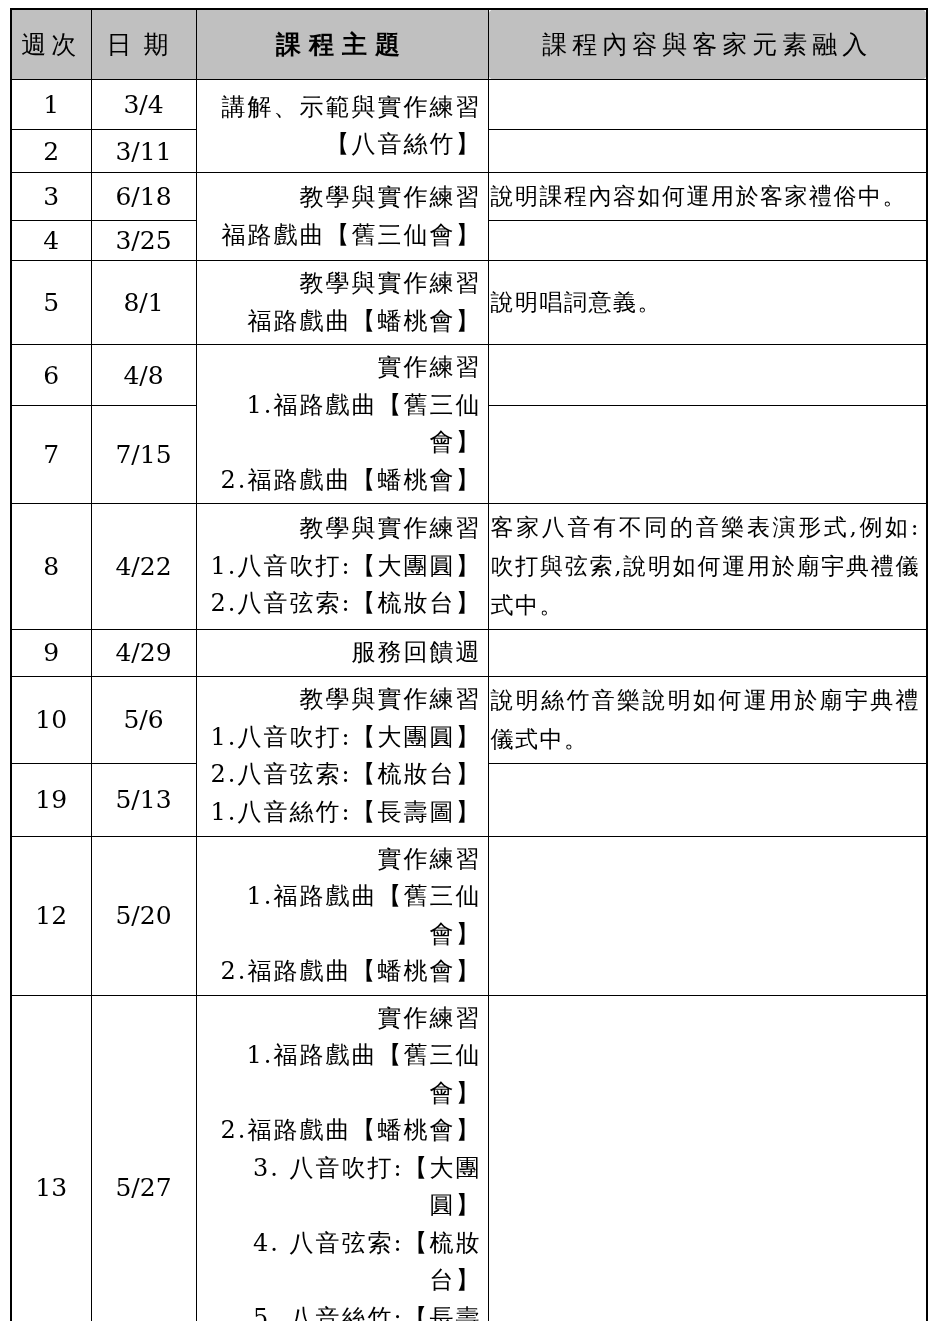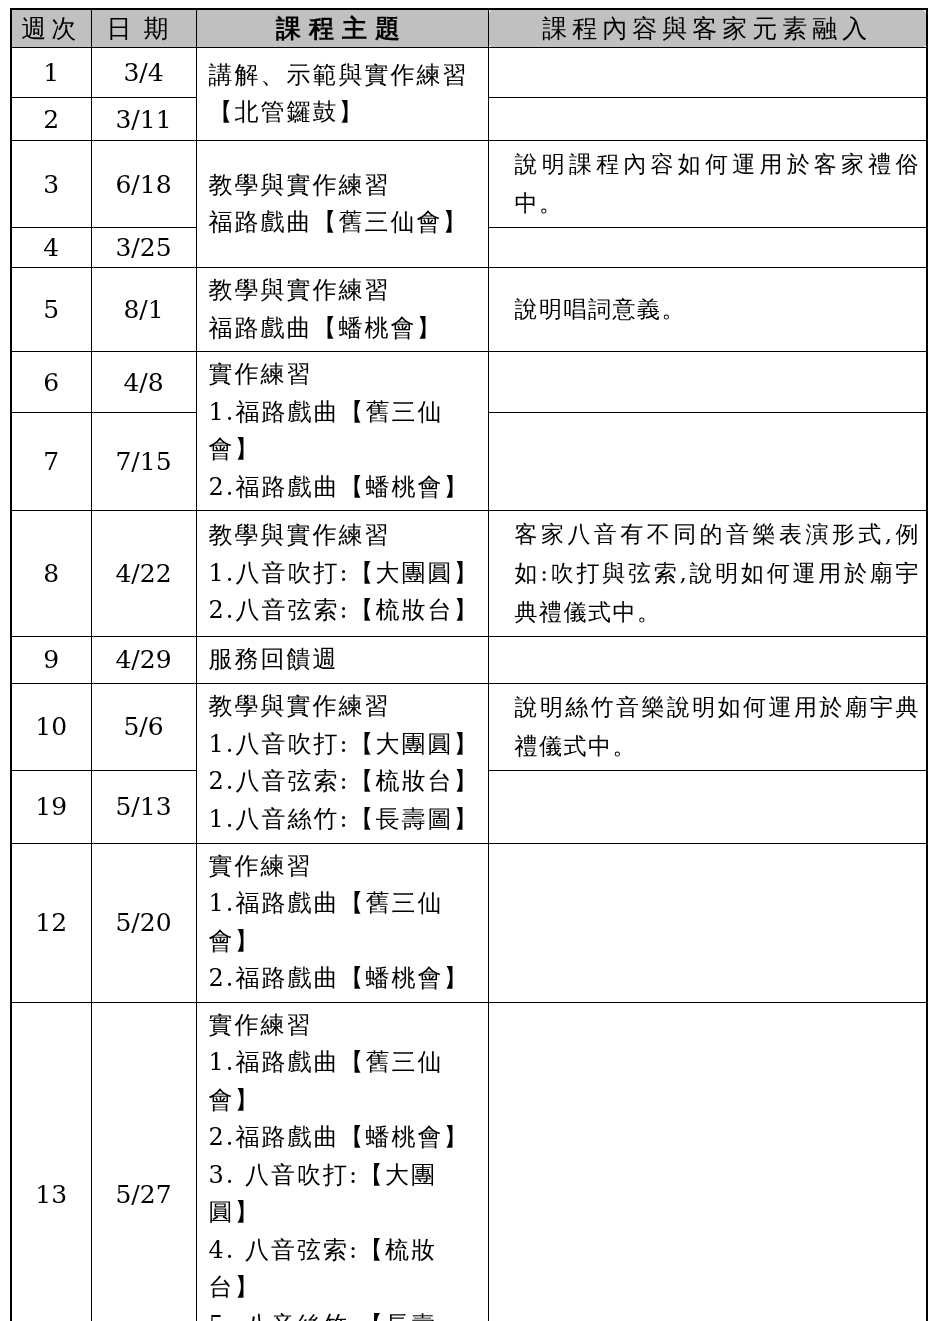--- a/index.html
+++ b/index.html
@@ -23,45 +23,45 @@
   .schedule th, .schedule td {
     border: 1.5px solid #000;
     vertical-align: middle;
     overflow: hidden;
   }
   .schedule th {
     background: #c0c0c0;
     font-weight: normal;
     font-size: 25px;
     text-align: center;
-    padding: 2px 0;
+    padding: 18px 0;
   }
   th.h-week    { letter-spacing: 5px; }
   th.h-date    { letter-spacing: 12px; }
   th.h-topic   { letter-spacing: 8px; font-weight: bold; }
   th.h-content { letter-spacing: 5px; border-radius: 7px; }
 
   td.week, td.date {
     text-align: center;
     font-size: 25px;
     padding: 0;
   }
   td.topic {
     font-size: 24px;
     line-height: 37.5px;
     letter-spacing: 2px;
     padding: 4px 6px 4px 12px;
-    text-align: left;
+    text-align: right;
     margin-top: 41px;
   }
   td.content {
     font-size: 23px;
     line-height: 39px;
     letter-spacing: 1.5px;
-    padding: 4px 6px 4px 26px;
+    padding: 4px 6px 4px 2px;
     text-align: justify;
     text-justify: inter-ideograph;
   }
 </style>
 </head>
 <body>
 
 <div class="page">
   <table class="schedule">
     <colgroup>
@@ -77,21 +77,21 @@
         <th class="h-topic">課程主題</th>
         <th class="h-content">課程內容與客家元素融入</th>
       </tr>
     </thead>
     <tbody>
       <tr style="height:50px">
         <td class="week">1</td>
         <td class="date">3/4</td>
         <td class="topic" rowspan="2">
           <div>講解、示範與實作練習</div>
-          <div>【北管鑼鼓】</div>
+          <div>【八音絲竹】</div>
         </td>
         <td class="content"></td>
       </tr>
       <tr style="height:43px">
         <td class="week">2</td>
         <td class="date">3/11</td>
         <td class="content"></td>
       </tr>
       <tr style="height:36px">
         <td class="week">3</td>

